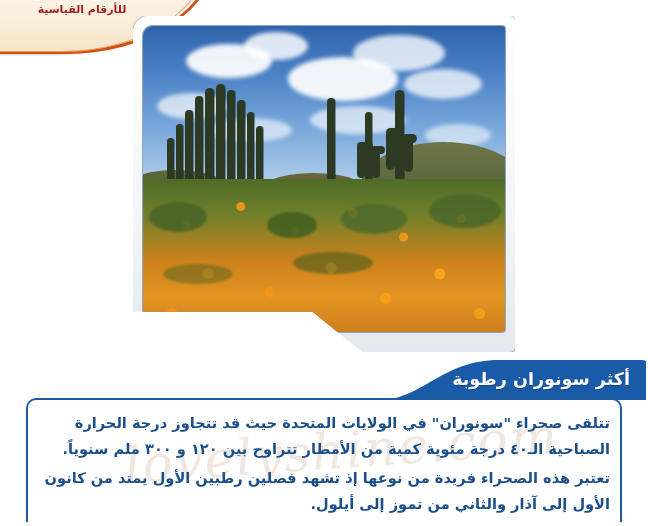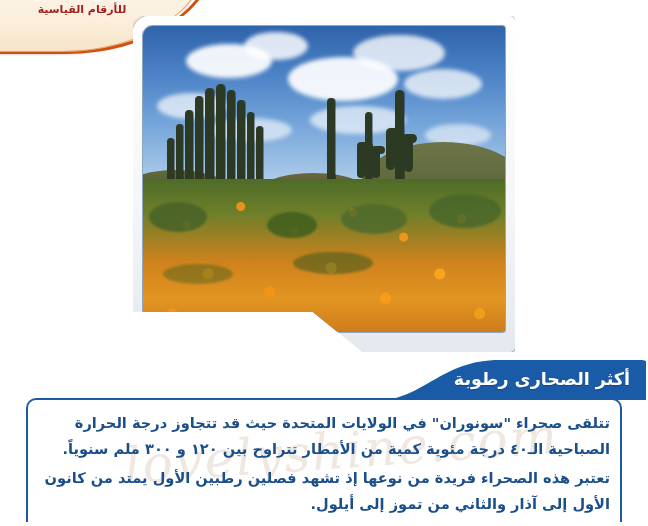--- a/index.html
+++ b/index.html
@@ -204,21 +204,21 @@
       <div class="scrub" style="left:286px;top:168px;width:72px;height:34px;background:#4a672a;opacity:.85;"></div>
       <div class="scrub" style="left:150px;top:226px;width:80px;height:22px;background:#3d5a1e;opacity:.55;"></div>
       <div class="scrub" style="left:20px;top:238px;width:70px;height:20px;background:#44601f;opacity:.45;"></div>
     </div>
   </div>
 
   <div class="banner">
     <svg width="270" height="40" viewBox="0 0 270 40" aria-hidden="true">
       <path d="M0,40 C46,40 62,0 122,0 L264,0 Q270,0 270,6 L270,40 Z" fill="#1a5ba8"></path>
     </svg>
-    <div class="banner-label">أكثر الصحارى رطوبة</div>
+    <div class="banner-label">أكثر سونوران رطوبة</div>
   </div>
 
   <div class="textbox">
     <div class="watermark">lovelyshine.com</div>
     <div class="body-text">
       <p class="p1">تتلقى صحراء "سونوران" في الولايات المتحدة حيث قد تتجاوز درجة الحرارة الصباحية الـ٤٠ درجة مئوية كمية من الأمطار تتراوح بين ١٢٠ و ٣٠٠ ملم سنوياً.</p>
       <p class="p2">تعتبر هذه الصحراء فريدة من نوعها إذ تشهد فصلين رطبين الأول يمتد من كانون الأول إلى آذار والثاني من تموز إلى أيلول.</p>
     </div>
   </div>
 

